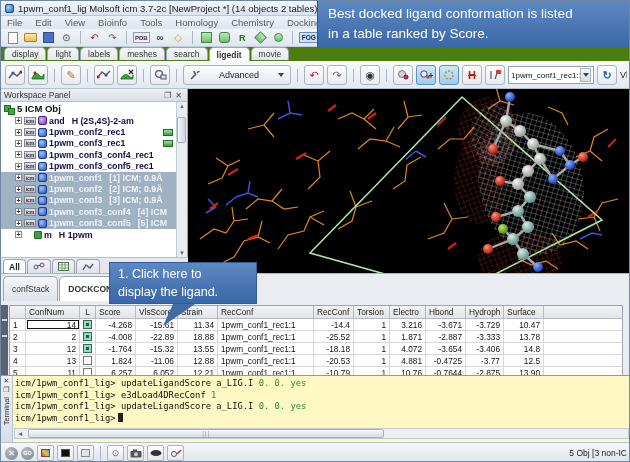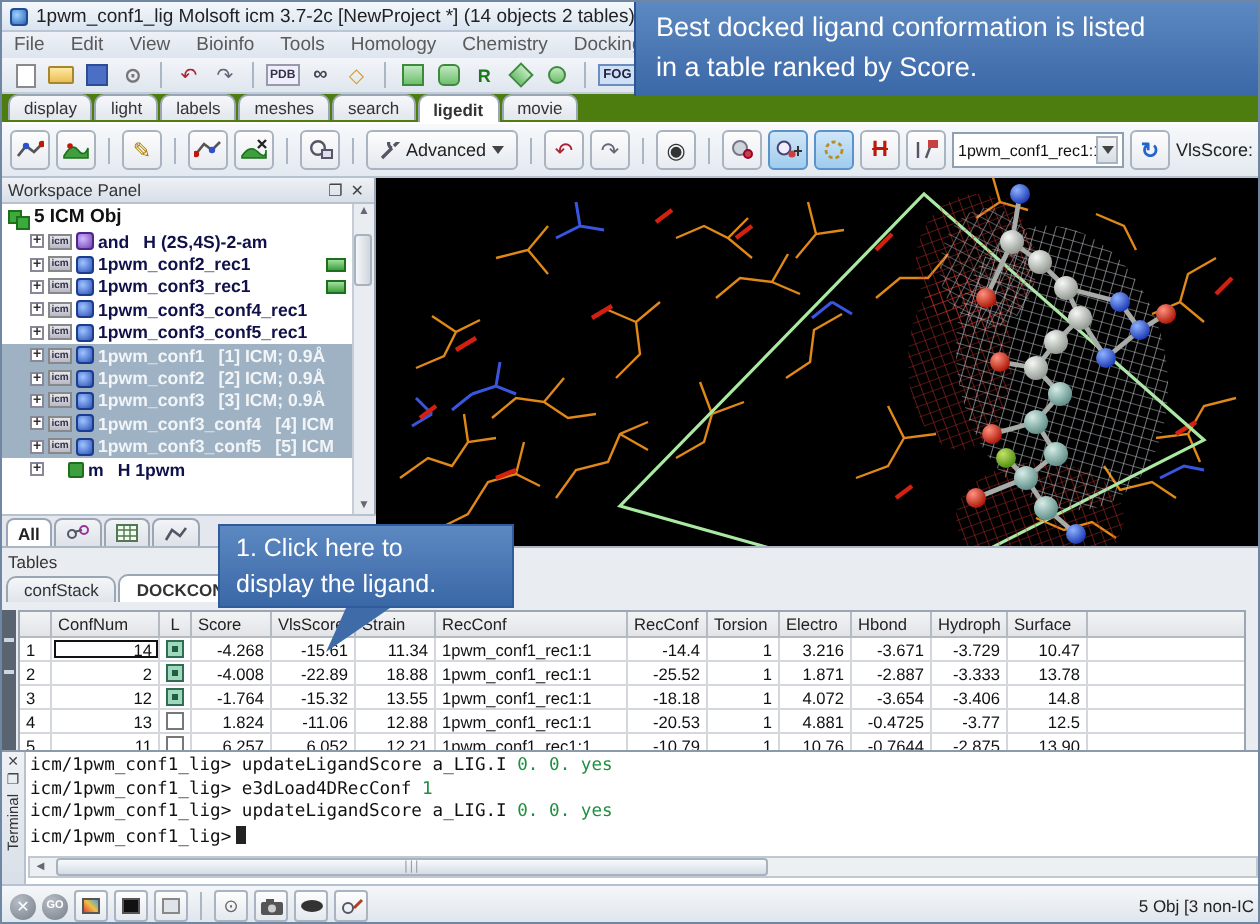--- a/index.html
+++ b/index.html
@@ -43,21 +43,21 @@
   .vtab.active{background:#fff;height:14px;font-weight:bold;}
 
   
   .toolbar2{position:absolute;left:0;top:60px;width:630px;height:28px;background:linear-gradient(#f7f9fb,#e3e9f0);
     border-top:1px solid #fff;border-bottom:1px solid #b6c2d0;display:flex;align-items:center;gap:3px;padding:0 4px;}
   .tb2{width:20px;height:20px;border:1px solid #aab4c0;border-radius:3px;background:linear-gradient(#fdfdfd,#e7ebf0);
     display:flex;align-items:center;justify-content:center;font-size:11px;flex:0 0 auto;}
   .tb2.hl{background:linear-gradient(#cfe6f8,#9fccee);border-color:#5b93c8;}
   .tb2 svg{display:block;}
   .advbtn{height:20px;border:1px solid #aab4c0;border-radius:3px;background:linear-gradient(#fdfdfd,#e3e8ee);
-    display:flex;align-items:center;gap:3px;font-size:9px;color:#222;padding:0 6px;flex:0 0 auto;}
+    display:flex;align-items:center;gap:19px;font-size:9px;color:#222;padding:0 6px;flex:0 0 auto;}
   .caret-dn{width:0;height:0;border-left:3px solid transparent;border-right:3px solid transparent;border-top:4px solid #444;}
   .combo{width:86px;height:18px;border:1px solid #8fa0b2;background:#fff;display:flex;align-items:center;font-size:8px;color:#111;padding:0 2px;flex:0 0 auto;}
   .combo .cv{flex:1;overflow:hidden;white-space:nowrap;}
   .combo .cbtn{width:11px;height:14px;background:linear-gradient(#f4f6f8,#d6dde6);border:1px solid #aab4c0;display:flex;align-items:center;justify-content:center;}
   .vls{font-size:9px;color:#222;white-space:nowrap;overflow:hidden;flex:1;}
   .i-h{color:#c01808;font-weight:bold;font-size:11px;text-decoration:line-through;}
 
   
   .wspanel{position:absolute;left:0;top:88px;width:187px;height:184px;background:#f2f2f2;border-right:1px solid #98a6b6;}
   .wshead{height:13px;background:linear-gradient(#eef1f5,#d8dfe8);border-bottom:1px solid #b8c2ce;
@@ -92,41 +92,41 @@
   .wstab.active{background:#fff;font-weight:bold;}
 
   
   .viewport{position:absolute;left:187px;top:88px;width:443px;height:192px;background:#000;}
   .viewport svg{display:block;}
 
   
   .tablespanel{position:absolute;left:0;top:272px;width:630px;height:102px;background:#e9ecf0;border-top:1px solid #aab6c4;}
   .tables-label{position:absolute;left:3px;top:2px;font-size:8.5px;color:#333;}
   .ttabs{position:absolute;left:2px;top:13px;height:14px;display:flex;align-items:flex-end;gap:1px;}
-  .ttab{height:13px;padding:0 8px;font-size:8.5px;color:#333;background:linear-gradient(#f4f6f8,#e0e5ec);
+  .ttab{height:13px;padding:12px 8px;font-size:8.5px;color:#333;background:linear-gradient(#f4f6f8,#e0e5ec);
     border:1px solid #9aa6b4;border-bottom:none;border-radius:5px 5px 0 0;display:flex;align-items:center;}
   .ttab.active{background:#fff;height:14px;font-weight:bold;}
   .grid{position:absolute;left:8px;top:31px;width:614px;height:71px;background:#fff;border:1px solid #9aa6b4;overflow:hidden;}
   .gr{display:flex;height:12px;border-bottom:1px solid #d4d8dd;font-size:8.3px;color:#111;}
   .gr.hdr{background:linear-gradient(#f2f3f5,#e2e4e8);border-bottom:1px solid #b4bac2;color:#222;height:13px;}
   .gc{padding:0 3px;border-right:1px solid #d4d8dd;display:flex;align-items:center;overflow:hidden;white-space:nowrap;}
   .hdr .gc{border-right:1px solid #b4bac2;}
   .gc.num{justify-content:flex-end;}
   .c-idx{width:16px;} .c-conf{width:54px;} .c-l{width:16px;justify-content:center;padding:0;}
   .c-score{width:40px;} .c-vls{width:42px;} .c-strain{width:40px;} .c-rec{width:96px;}
   .c-steric{width:40px;} .c-tors{width:36px;} .c-elec{width:36px;} .c-hb{width:40px;} .c-hyd{width:38px;} .c-surf{width:40px;}
   .chk{width:9px;height:9px;border:1px solid #777;background:#fff;position:relative;}
   .chk.on{background:#9fd8bc;border-color:#2e6e52;}
   .chk.on::after{content:"";position:absolute;left:2px;top:2px;width:3px;height:3px;background:#1e5e42;}
   .gc.focus{outline:1.5px solid #111;outline-offset:-2px;}
   .tstrip{position:absolute;left:0;top:31px;width:7px;height:71px;background:#5a6470;}
   .tstrip i{display:block;width:5px;height:2px;background:#cfd6de;margin:14px auto 0;}
 
   
-  .terminal{position:absolute;left:0;top:374px;width:630px;height:67px;background:#ffffff;border-top:1px solid #8b99a9;}
+  .terminal{position:absolute;left:0;top:374px;width:630px;height:67px;background:#fef9c3;border-top:1px solid #8b99a9;}
   .termstrip{position:absolute;left:0;top:0;width:12px;height:67px;background:linear-gradient(#eef1f5,#d8dfe8);
     border-right:1px solid #b8c2ce;display:flex;flex-direction:column;align-items:center;font-size:7px;color:#444;padding-top:1px;gap:1px;}
   .termstrip .vlab{writing-mode:vertical-rl;transform:rotate(180deg);font-size:7.5px;color:#333;margin-top:2px;}
   .termlines{position:absolute;left:14px;top:2px;right:2px;height:48px;font-family:"DejaVu Sans Mono",monospace;font-size:8.8px;line-height:11.5px;color:#111;white-space:nowrap;overflow:hidden;}
   .tl .args{color:#1f8f3f;}
   .tl .caret{display:none;}
   .tl.cursor .caret{display:inline-block;width:5px;height:9px;background:#222;vertical-align:-1px;margin-left:2px;}
   .hscroll{position:absolute;left:13px;right:2px;bottom:3px;height:11px;background:#edf0f3;border:1px solid #c0c8d2;display:flex;align-items:center;font-size:6.5px;color:#667;}
   .hthumb{height:9px;width:58%;background:linear-gradient(#f8fafc,#d5dce4);border:1px solid #a8b2be;border-radius:2px;margin-left:3px;
     display:flex;align-items:center;justify-content:center;letter-spacing:1px;color:#99a;}

